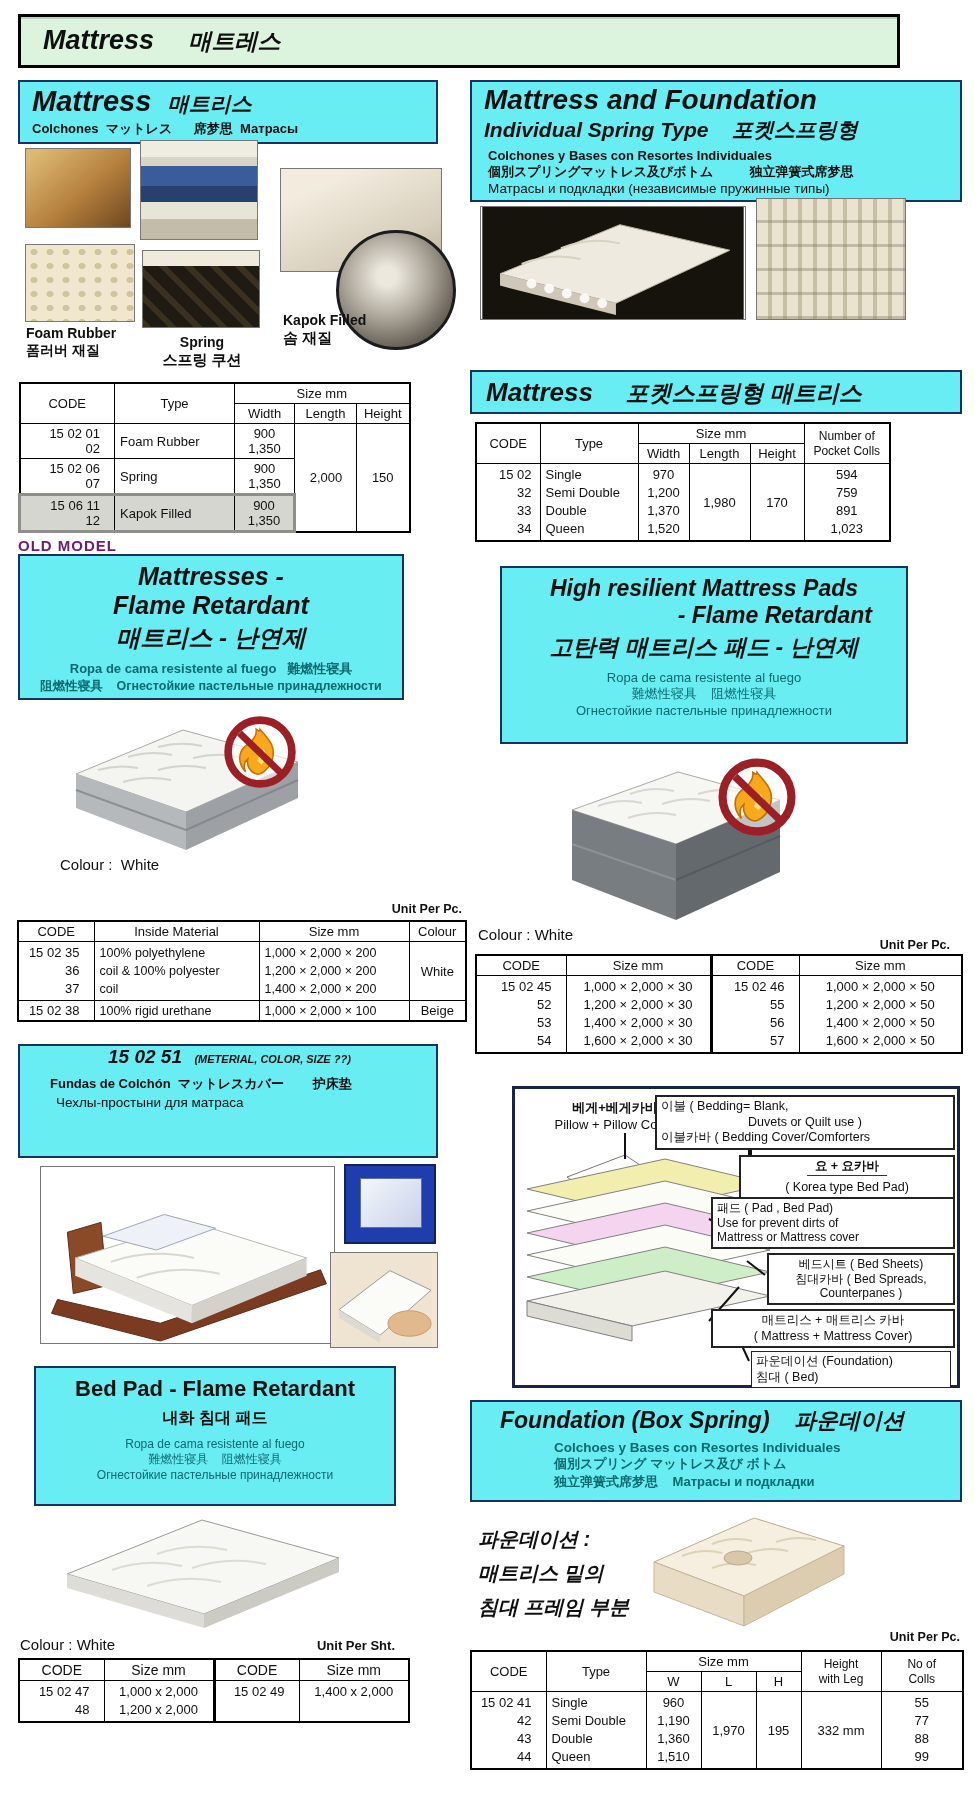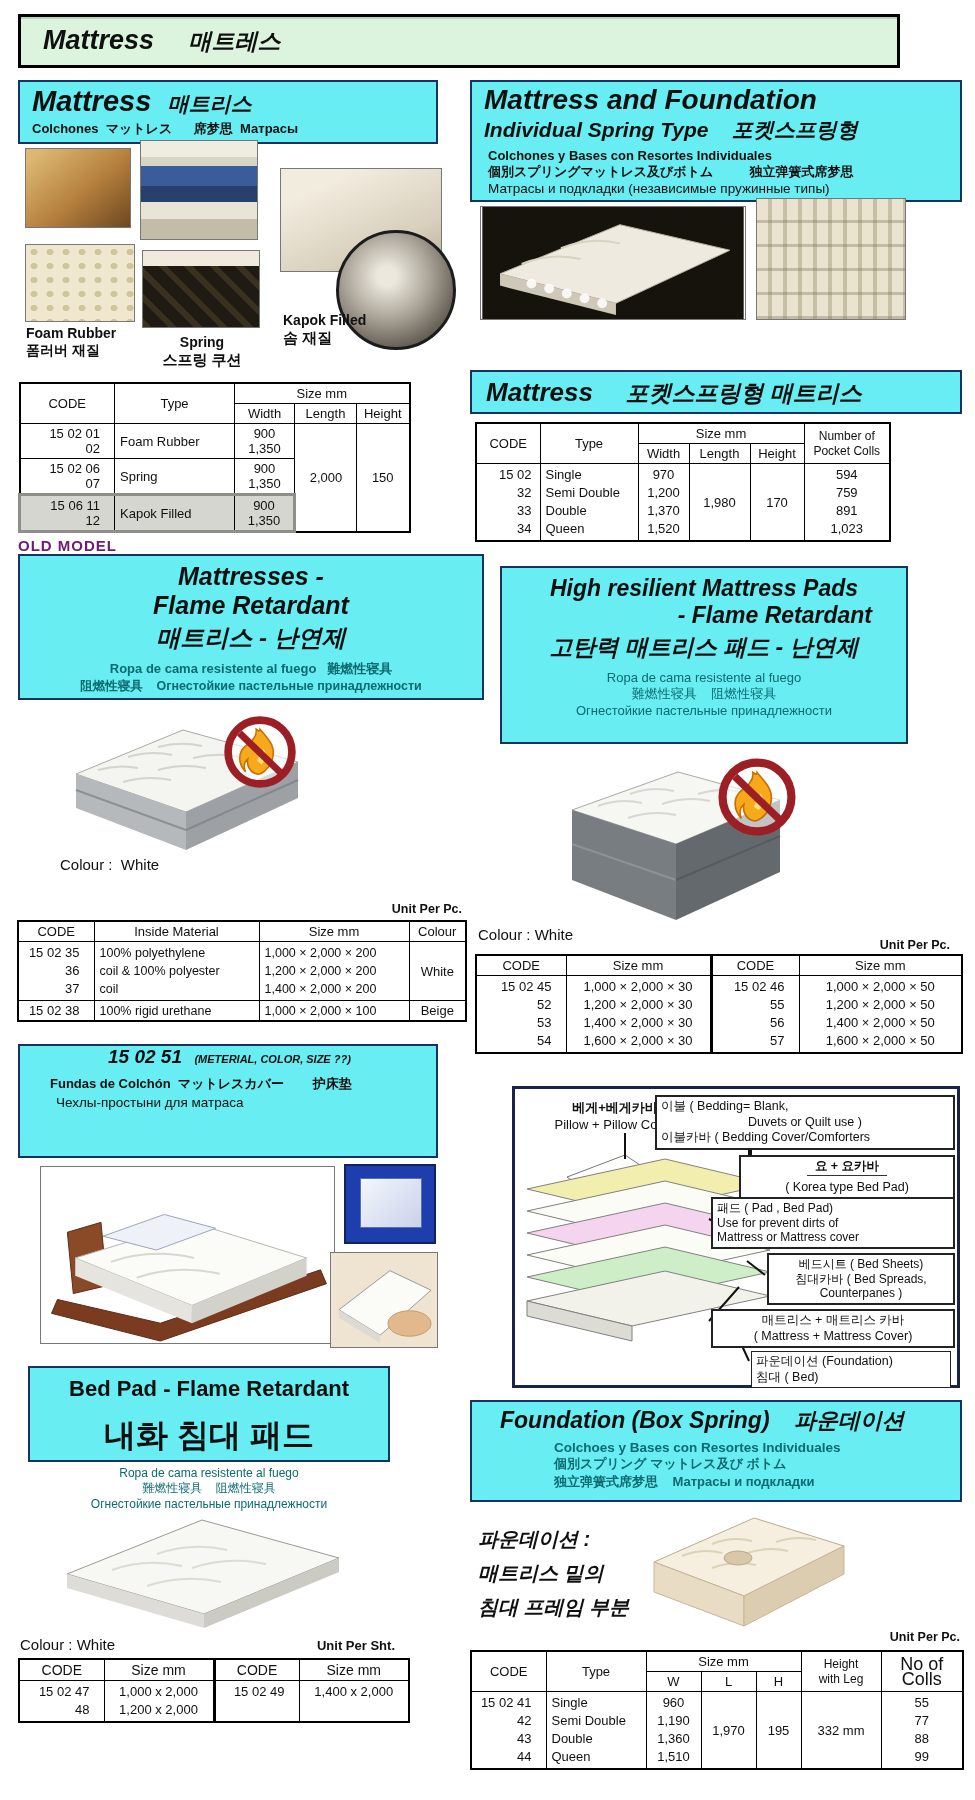--- a/index.html
+++ b/index.html
@@ -131,21 +131,21 @@
       <td class="num gR">
             <div>900</div>
             <div>1,350</div>
           </td>
     </tr>
   </tbody>
     </table>
   <div class="oldmodel">OLD MODEL</div>
 </div>
 
-<div class="abs cyan center" style="left:18px; top:554px; width:466px; height:146px;">
+<div class="abs cyan center" style="left:18px; top:554px; width:386px; height:146px;">
   <div class="bi" style="font-size:25px; margin-top:6px;">Mattresses -</div>
   <div class="bi" style="font-size:25px;">Flame Retardant</div>
   <div class="bi" style="font-size:24px; margin-top:2px;">매트리스 - 난연제</div>
   <div class="b teal pre" style="font-size:13px; margin-top:6px;">Ropa de cama resistente al fuego   難燃性寝具</div>
   <div class="b teal pre" style="font-size:12.5px;">阻燃性寝具    Огнестойкие пастельные принадлежности</div>
 </div>
 
 <svg class="abs" style="left:58px; top:712px;" width="250" height="145" viewBox="0 0 250 145">
   <polygon points="18,62 125,18 240,50 128,100" fill="#f4f4f0" stroke="#a9a9a4"></polygon>
   <path d="M40 58 q20 -6 40 -2 M70 45 q22 -7 44 -2 M100 35 q22 -6 44 -1 M65 70 q24 -7 48 -2 M100 58 q24 -7 48 -2 M135 46 q24 -6 48 -1" fill="none" stroke="#d4d4cc" stroke-width="2"></path>
@@ -227,23 +227,23 @@
 <div class="abs photo" style="left:344px; top:1164px; width:92px; height:80px; background:#1e3eae; border:2px solid #10235e;">
   <div style="position:absolute; left:14px; top:12px; width:62px; height:50px; background:linear-gradient(135deg,#f4f6fb,#c9d2ea); border:1px solid #5a6ea8;"></div>
 </div>
 <svg class="abs photo" style="left:330px; top:1252px;" width="108" height="96" viewBox="0 0 108 96">
   <rect width="108" height="96" fill="#efe3d2"></rect>
   <polygon points="8,58 60,18 102,38 50,84" fill="#fbfbf8" stroke="#999"></polygon>
   <polygon points="8,58 50,84 50,92 8,66" fill="#dcdad2"></polygon>
   <ellipse cx="80" cy="72" rx="22" ry="13" fill="#e2b98c" stroke="#c49a6a"></ellipse>
 </svg>
 
-<div class="abs cyan center" style="left:28px; top:1366px; width:362px; height:96px;">
+<div class="abs cyan center" style="left:34px; top:1366px; width:362px; height:140px;">
   <div class="b" style="font-size:22px; margin-top:8px;">Bed Pad - Flame Retardant</div>
-  <div class="b" style="font-size:32px; margin-top:12px;">내화 침대 패드</div>
+  <div class="b" style="font-size:16px; margin-top:6px;">내화 침대 패드</div>
   <div class="teal" style="font-size:12px; margin-top:8px;">Ropa de cama resistente al fuego</div>
   <div class="teal pre" style="font-size:12px;">難燃性寝具    阻燃性寝具</div>
   <div class="teal" style="font-size:12px;">Огнестойкие пастельные принадлежности</div>
 </div>
 
 <svg class="abs" style="left:52px; top:1504px;" width="300" height="128" viewBox="0 0 300 128">
   <polygon points="15,70 150,16 287,54 152,110" fill="#f7f7f3" stroke="#9a9a94"></polygon>
   <path d="M60 66 q34 -12 70 -4 M105 50 q34 -12 70 -4 M95 82 q36 -12 74 -4 M140 64 q36 -12 74 -4" stroke="#dddcd2" fill="none" stroke-width="2"></path>
   <polygon points="15,70 152,110 152,124 15,84" fill="#dddcd6"></polygon>
   <polygon points="152,110 287,54 287,68 152,124" fill="#cbcac3"></polygon>
@@ -532,21 +532,21 @@
       </colgroup>
     <tbody>
         <tr>
       <th rowspan="2">CODE</th>
       <th rowspan="2">Type</th>
       <th colspan="3">Size mm</th>
       <th rowspan="2" style="font-size:12px;">
             <div style="height:15px; line-height:15px;">Height</div>
             <div style="height:15px; line-height:15px;">with Leg</div>
           </th>
-      <th rowspan="2" style="font-size:18px;margin-left:28px;">
+      <th rowspan="2" style="font-size:12px;margin-left:28px;">
             <div style="height:15px; line-height:15px;">No of</div>
             <div style="height:15px; line-height:15px;">Colls</div>
           </th>
     </tr>
     <tr>
       <th>W</th>
       <th>L</th>
       <th>H</th>
     </tr>
     <tr>

